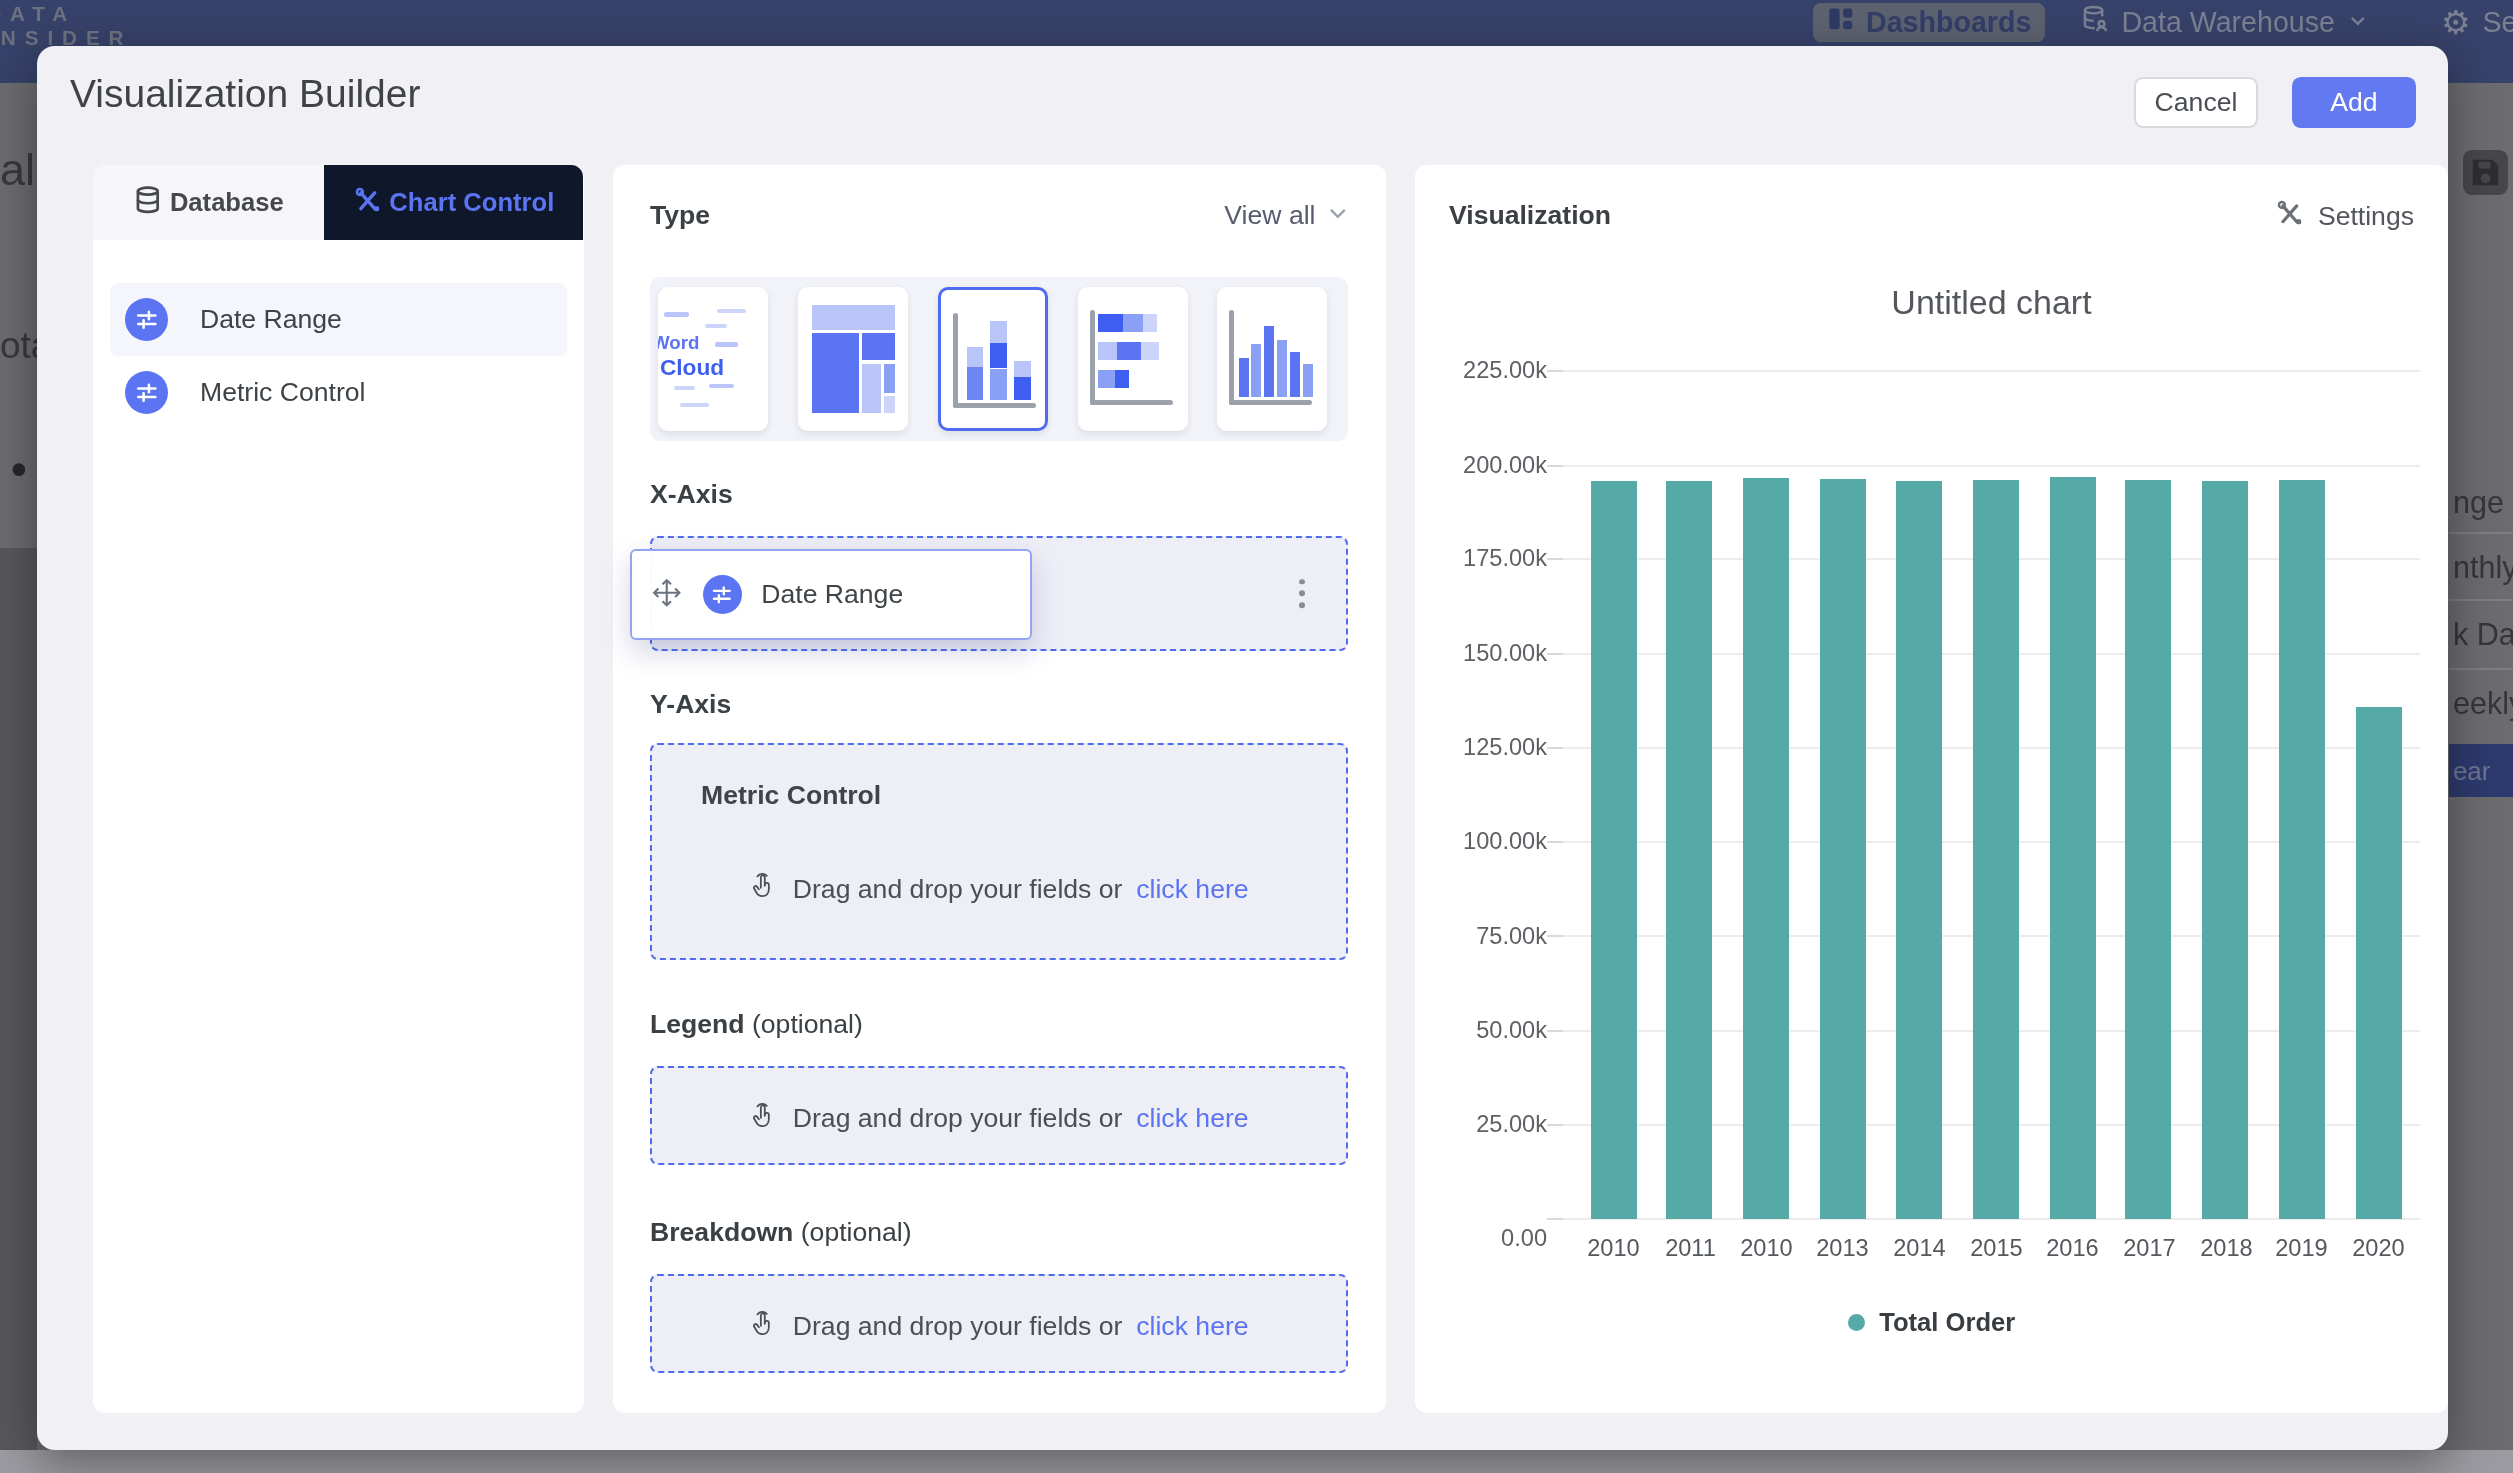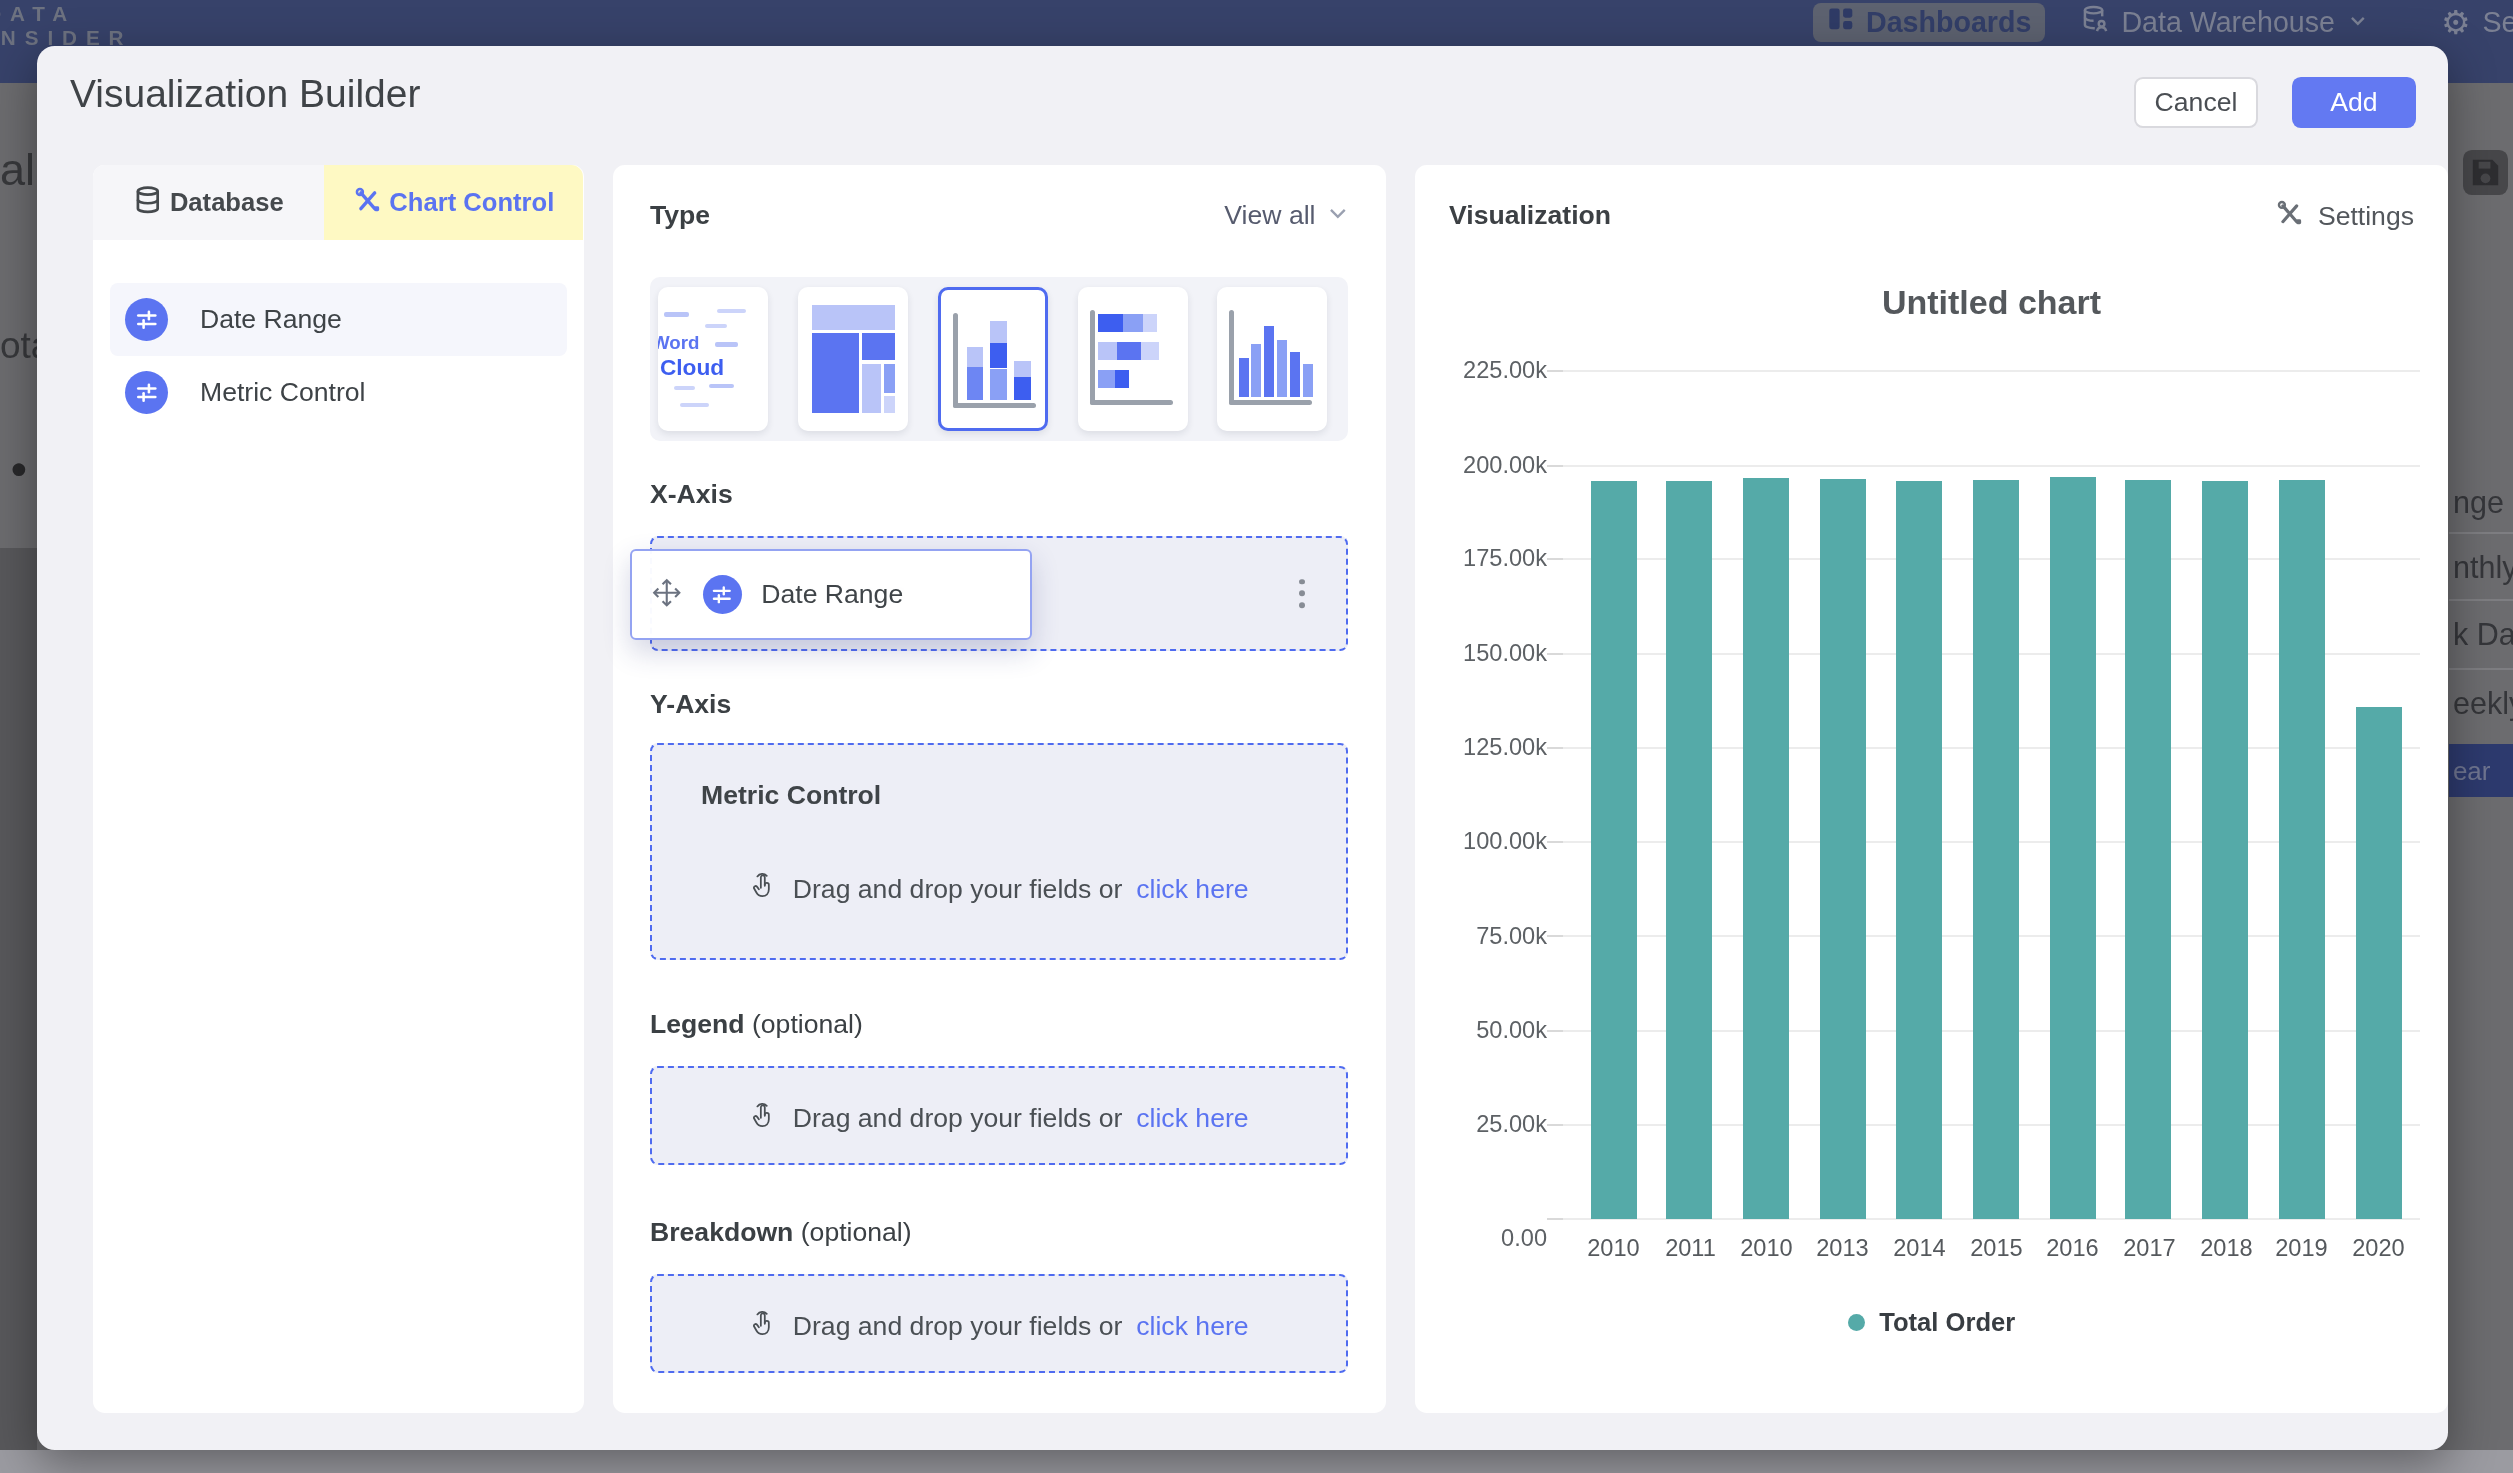--- a/index.html
+++ b/index.html
@@ -44,21 +44,21 @@
 
   .card{position:absolute;background:#fff;border-radius:11.8px;}
   #left-card{left:56px;top:119px;width:491px;height:1248px;}
   #mid-card{left:576px;top:119px;width:773px;height:1248px;}
   #right-card{left:1378px;top:119px;width:1033px;height:1248px;}
 
   
   .tab{position:absolute;top:0;height:75px;display:flex;align-items:center;justify-content:center;gap:7px;
        font-size:25.6px;font-weight:bold;box-sizing:border-box;}
   #tab-database{left:0;width:231px;background:#f6f6f9;border-radius:11.8px 0 0 0;color:#45494d;}
-  #tab-chart-control{left:231px;width:259px;background:#fef9c3;border-radius:0 11.8px 0 0;color:#5b74f1;}
+  #tab-chart-control{left:231px;width:259px;background:#0f172a;border-radius:0 11.8px 0 0;color:#5b74f1;}
   .field-row{position:absolute;left:16.7px;width:457px;height:73px;border-radius:7.9px;
              display:flex;align-items:center;gap:31.5px;padding-left:15.8px;box-sizing:border-box;}
   #field-row-1{top:118px;background:#f5f6fc;}
   #field-row-2{top:191px;}
   .blue-circle{width:43px;height:43px;border-radius:50%;background:#5b74f1;flex:0 0 auto;
                display:flex;align-items:center;justify-content:center;}
   .field-label{font-size:26.6px;color:#3e4347;}
 
   
   .sec-label{position:absolute;left:37px;font-size:26.6px;font-weight:bold;color:#3b4044;}
@@ -87,21 +87,21 @@
   .drop-row{position:absolute;left:0;width:100%;display:flex;align-items:center;justify-content:center;gap:13.8px;
             font-size:26.6px;color:#4a4f54;}
   .drop-link{color:#5b74f1;}
   #mc-title{position:absolute;left:49px;top:35px;font-size:26.6px;font-weight:bold;color:#3f4448;}
 
   
   #viz-header{position:absolute;left:34px;top:35px;font-size:26.6px;font-weight:bold;color:#3c4044;}
   #viz-settings{position:absolute;right:34px;top:33px;display:flex;align-items:center;gap:13.8px;
                 font-size:26.6px;color:#53575c;}
   #chart-title{position:absolute;left:148px;top:118px;width:857px;text-align:center;
-               font-size:34px;color:#54585c;font-weight:bold;}
+               font-size:34px;color:#54585c;}
   #plot{position:absolute;left:148px;top:206px;width:857px;height:848px;}
   .gridline{position:absolute;left:0;width:100%;height:2px;background:#ececec;}
   .ytick{position:absolute;left:-15.8px;width:15.8px;height:2px;background:#d9d9d9;}
   .ylab{position:absolute;right:873px;width:118px;text-align:right;font-size:23.6px;color:#5d6165;}
   .bar{position:absolute;bottom:0;background:#55aaa8;}
   .xlab{position:absolute;top:864px;width:89px;text-align:center;font-size:23.6px;color:#55595d;}
   #viz-legend{position:absolute;left:0;top:1143px;width:100%;display:flex;align-items:center;
               justify-content:center;gap:13.8px;}
   #legend-dot{width:17.7px;height:17.7px;border-radius:50%;background:#55aaa8;}
   #legend-name{font-size:25.6px;font-weight:bold;color:#383d42;}

